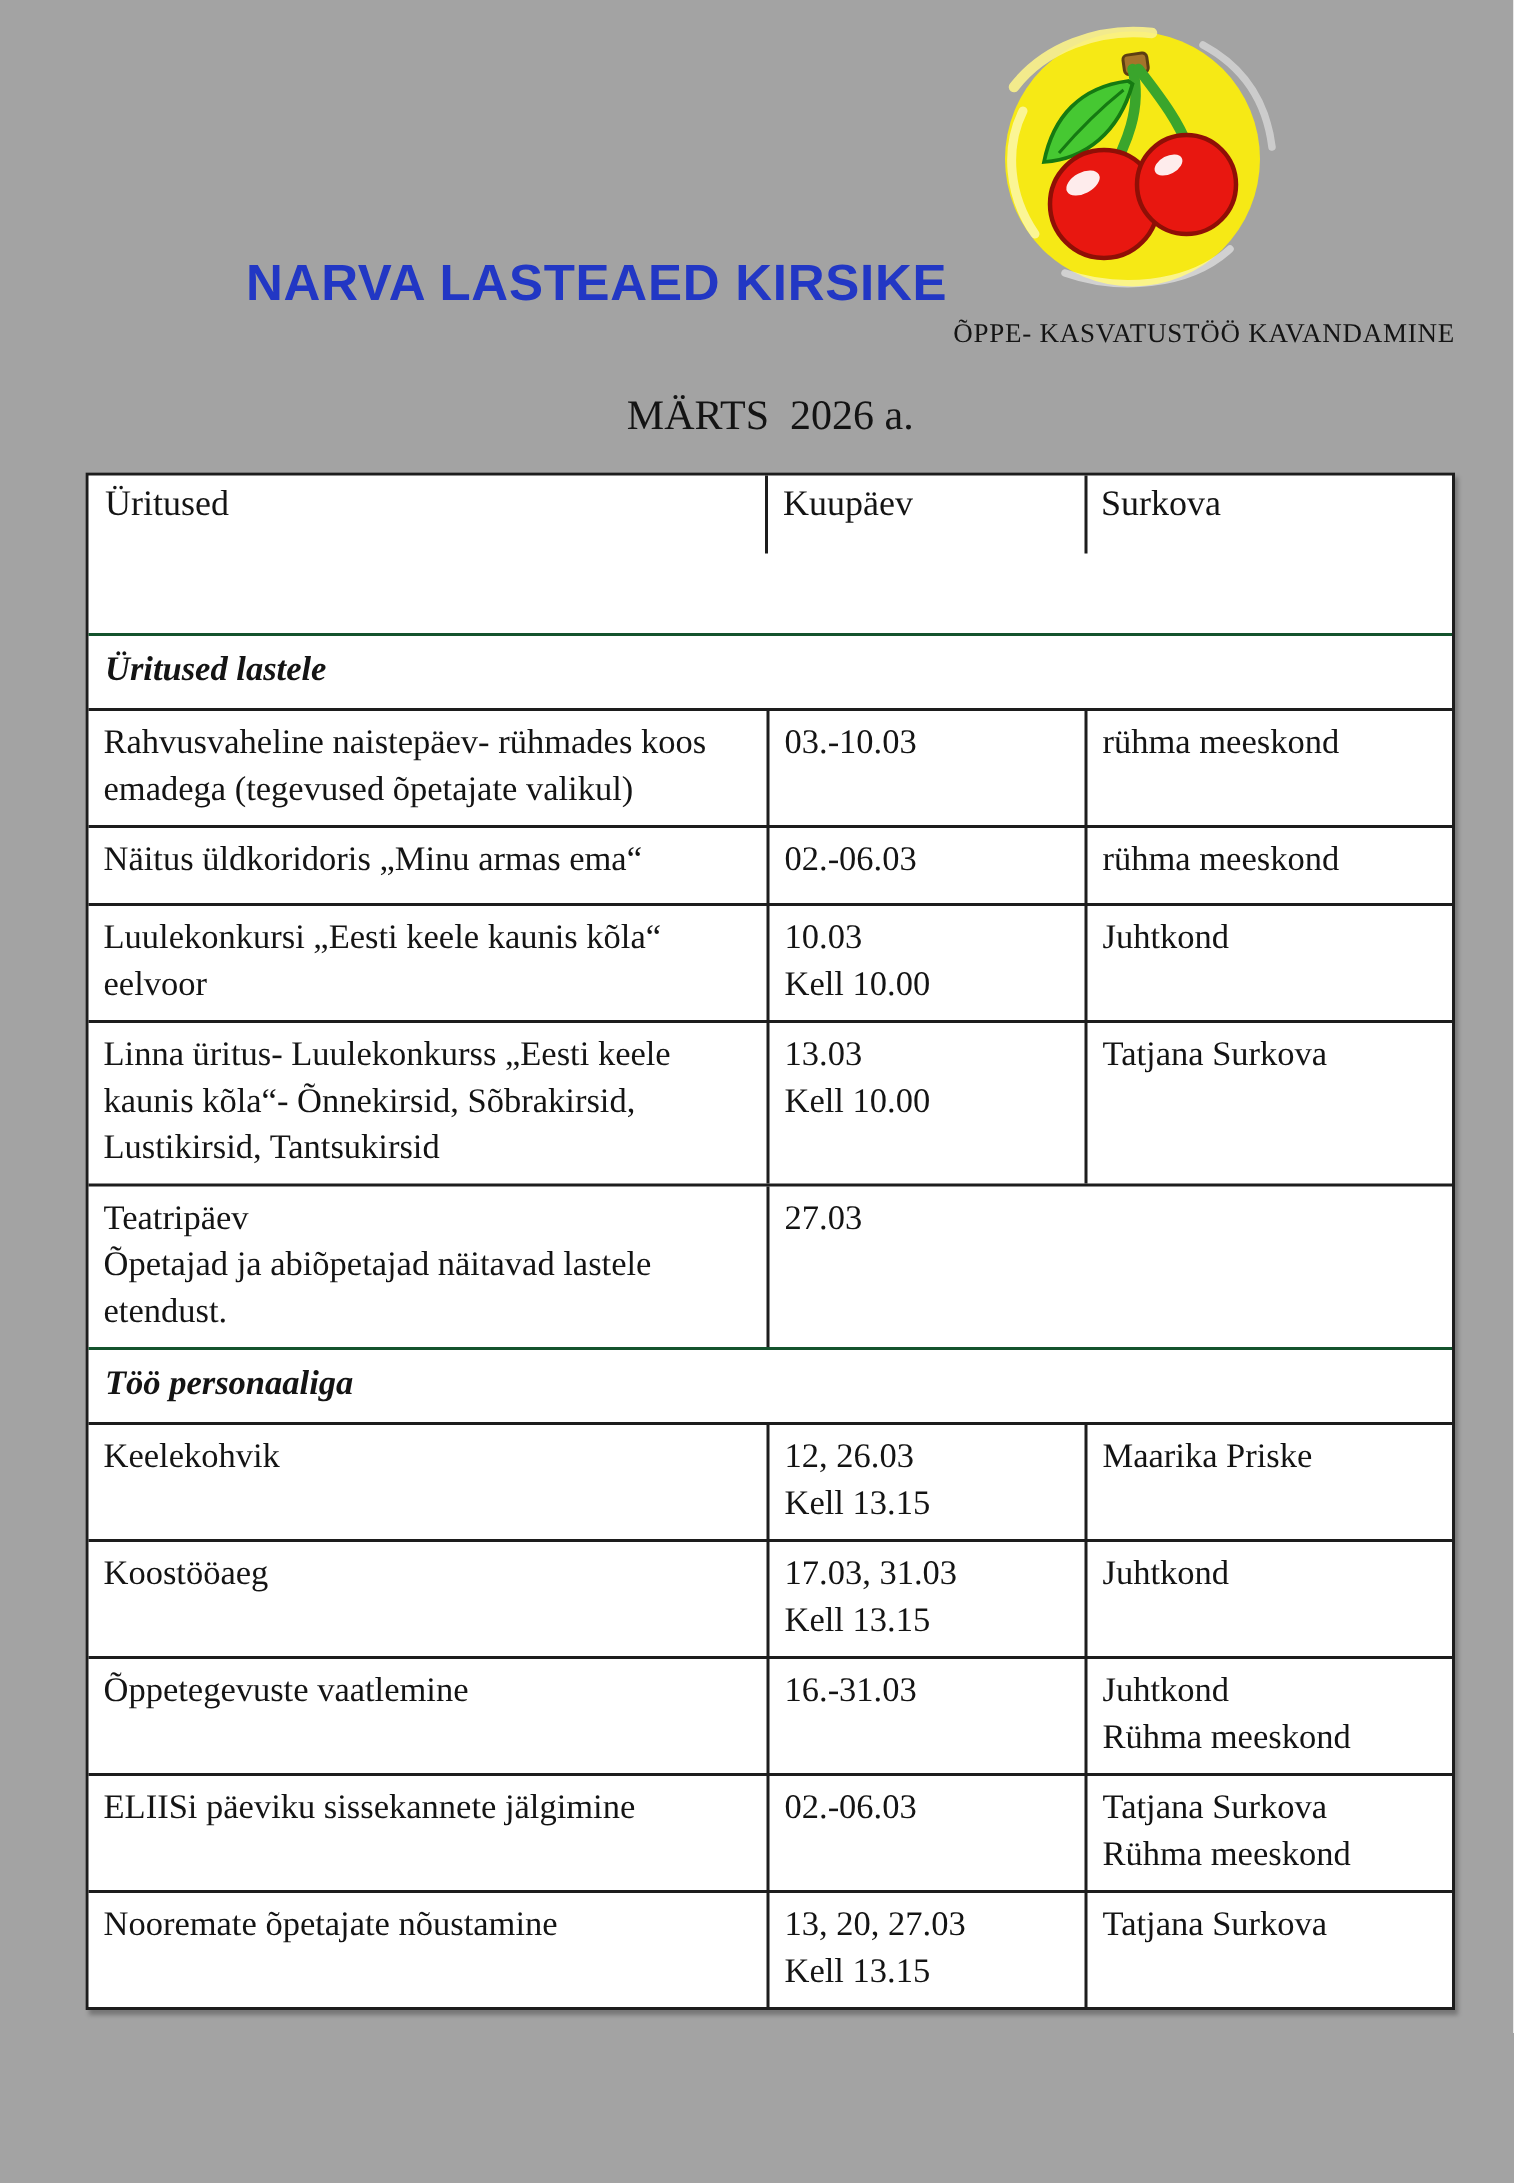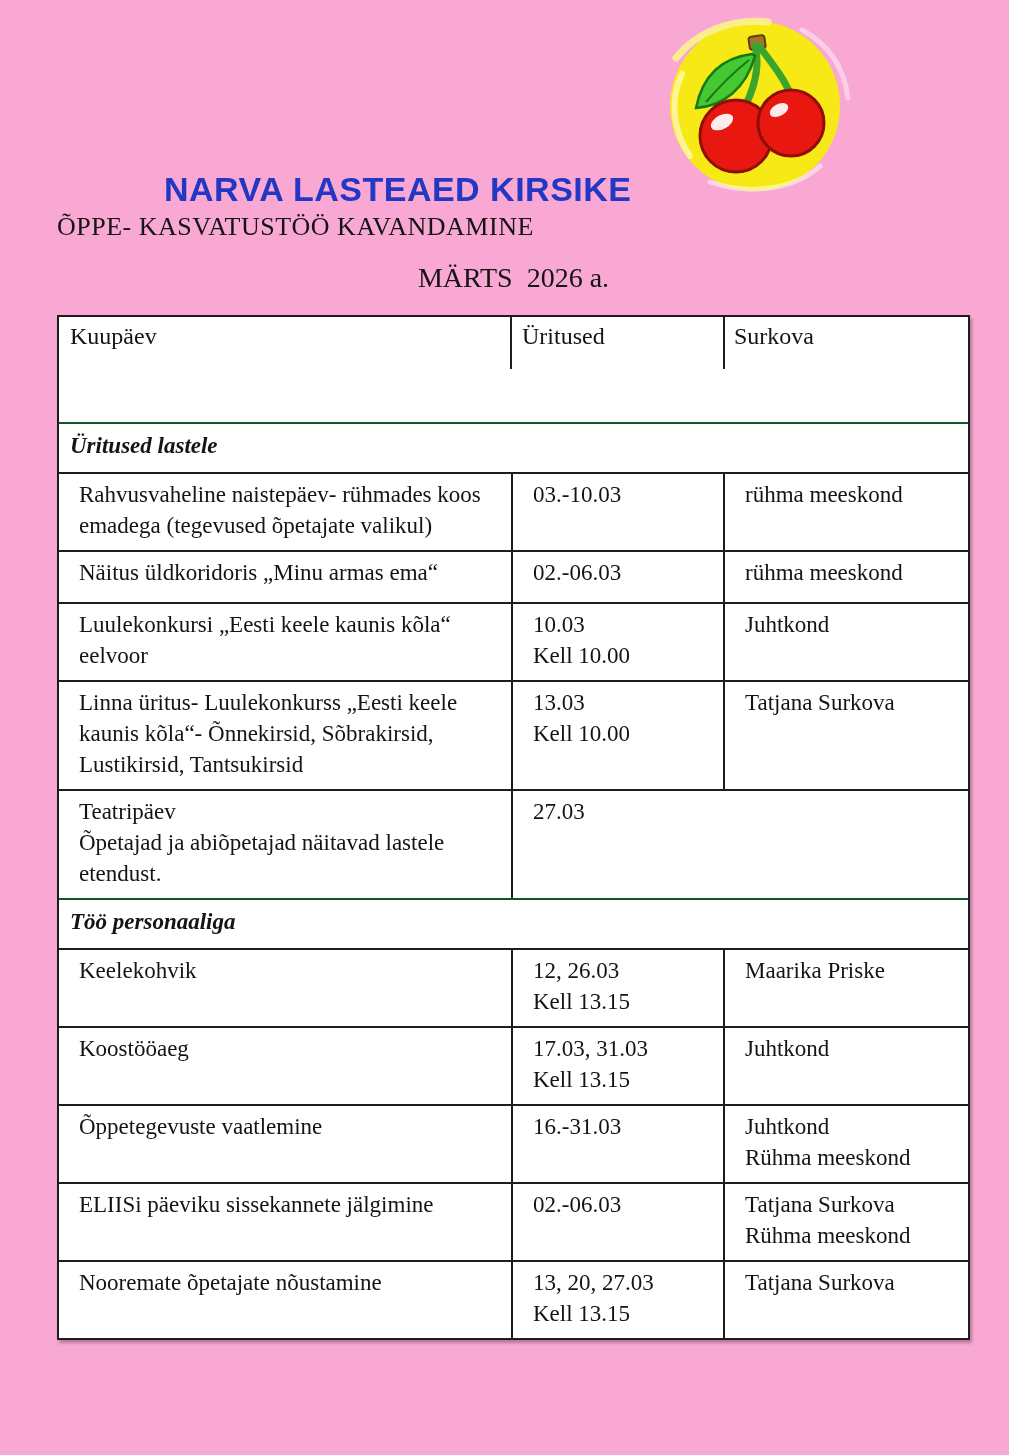--- a/index.html
+++ b/index.html
@@ -2,33 +2,33 @@
 <html><head>
 <meta charset="utf-8">
 <style>
   * { margin:0; padding:0; box-sizing:border-box; }
   html,body { background:#ffffff; }
   body {
     width:1009px; height:1455px;
     font-family:"Liberation Serif", serif;
     color:#141414;
   }
-  .page { position:relative; width:1009px; height:1455px; background:#f9a8d4; overflow:hidden; }
+  .page { position:relative; width:1009px; height:1455px; background:#a3a3a3; overflow:hidden; }
 
   .logo { position:absolute; left:652px; top:14px; width:206px; height:184px; }
 
   .title {
     position:absolute; left:164px; top:170px;
     font-family:"Liberation Sans", sans-serif;
     font-weight:bold; font-size:34px; letter-spacing:0.5px;
     white-space:nowrap;
   }
   .subtitle {
     position:absolute; left:57px; top:212px; width:913px;
-    text-align:left; font-size:26px; letter-spacing:0.5px; font-weight:500;
+    text-align:right; font-size:18px; letter-spacing:0.5px; font-weight:500;
     white-space:pre;
   }
   .dateline {
     position:absolute; left:57px; top:262px; width:913px;
     text-align:center; font-size:28px; white-space:pre;
   }
 
   .doc-table {
     position:absolute; left:57px; top:315px; width:913px;
     background:#fff;
@@ -44,21 +44,21 @@
   .vline { position:absolute; top:0; width:2px; height:52px; background:#1d1d1d; }
   .vl1 { left:451px; }
   .vl2 { left:664px; }
 
   .trow {
     display:grid; grid-template-columns:452px 212px 245px;
     border-top:2px solid #1d1d1d;
     min-height:52px;
   }
   .td {
-    padding:5px 11px 9px 20px;
+    padding:5px 11px 9px 10px;
     font-size:23px; line-height:31px;
     white-space:pre-line;
   }
   .td-date, .td-resp { border-left:2px solid #1d1d1d; }
 
   .srow {
     border-top:2px solid #14532d;
     min-height:50px;
     padding:6px 11px 8px 11px;
   }
@@ -87,22 +87,22 @@
       <ellipse cx="127" cy="96" rx="10" ry="6" fill="#ffffff" opacity="0.92" transform="rotate(-28 127 96)"></ellipse>
     </svg>
   </div>
 
   <h1 class="title" style="color: rgb(34, 55, 196);">NARVA LASTEAED KIRSIKE</h1>
   <div class="subtitle">ÕPPE- KASVATUSTÖÖ KAVANDAMINE</div>
   <div class="dateline">MÄRTS  2026 a.</div>
 
   <div class="doc-table">
     <div class="thead">
+      <div class="th">Üritused</div>
       <div class="th">Kuupäev</div>
-      <div class="th">Üritused</div>
       <div class="th">Surkova</div>
       <div class="vline vl1"></div>
       <div class="vline vl2"></div>
     </div>
     <div id="rows">
         <div class="srow">
           <div class="section-label">Üritused lastele</div>
         </div>
         <div class="trow">
           <div class="td td-event">Rahvusvaheline naistepäev- rühmades koos emadega (tegevused õpetajate valikul)</div>

